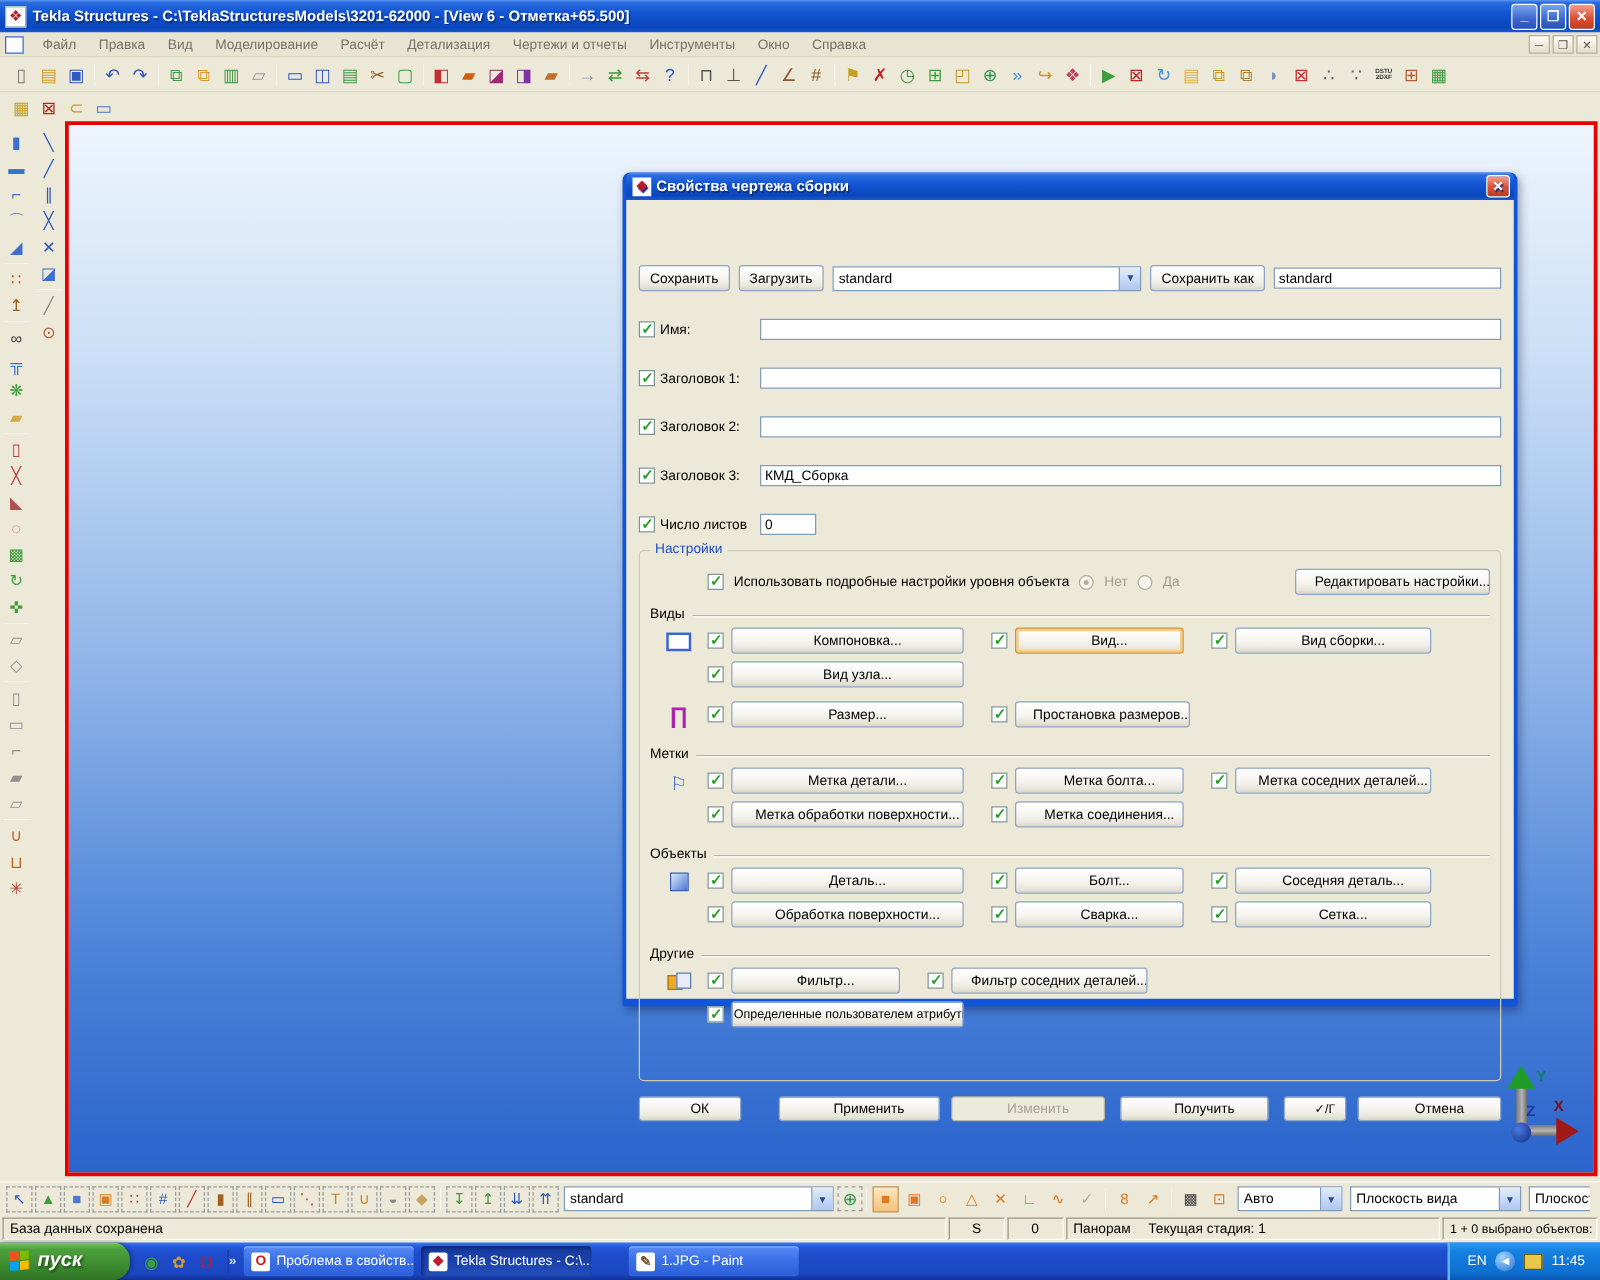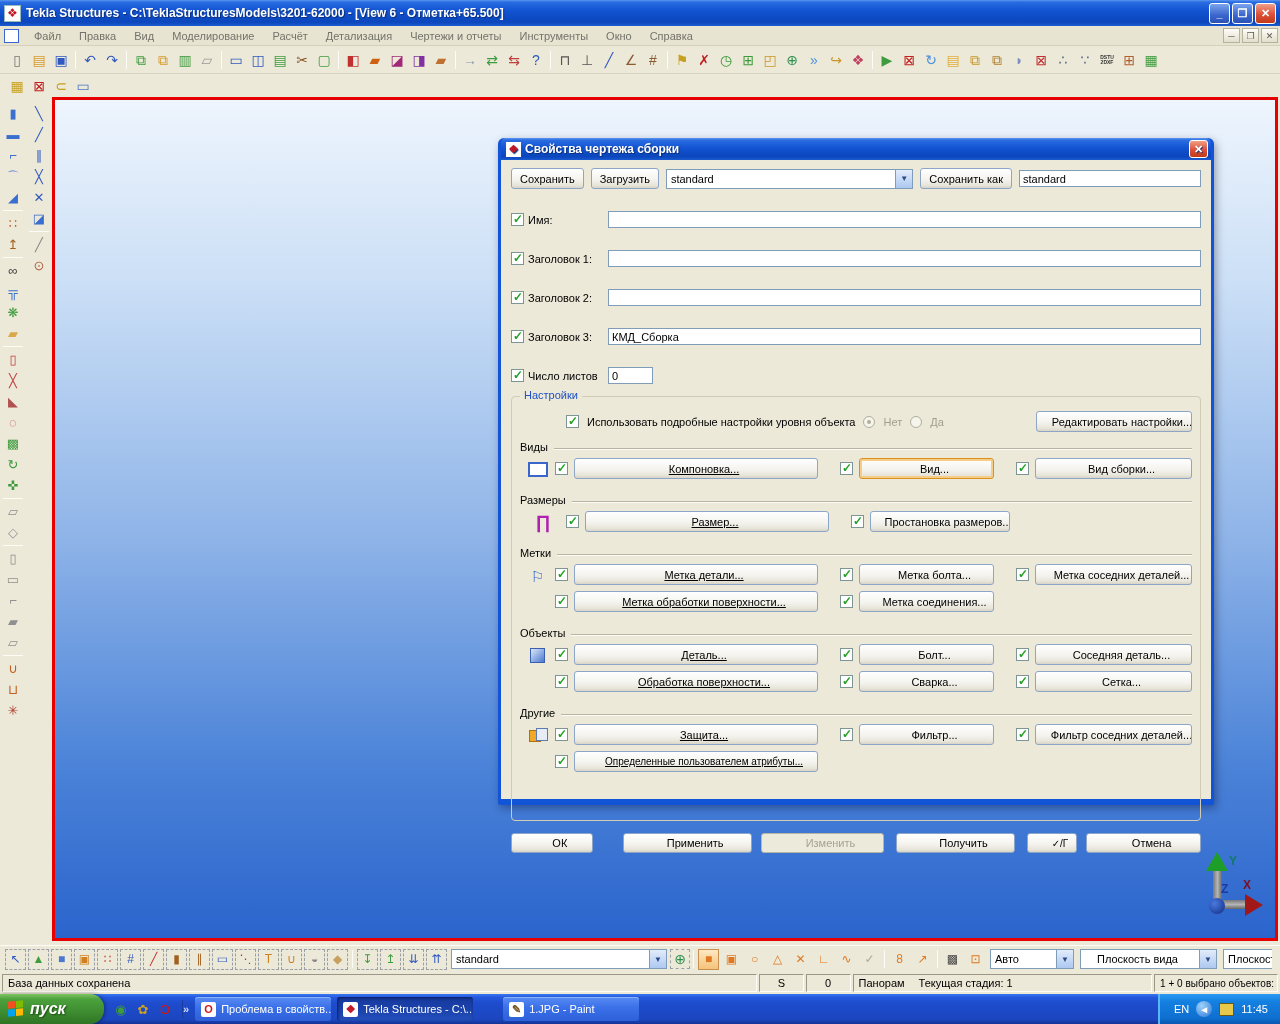--- a/index.html
+++ b/index.html
@@ -74,21 +74,21 @@
   .dlg-body { height:639px; background:#ece9d8; padding:8px 10px 6px 10px; }
 
   .xp-btn { border:1px solid #8da6c8; border-radius:3px; height:21px;
     background:linear-gradient(180deg,#fff,#f4f3ee 55%,#e8e5da 85%,#d8d4c6);
     font-family:"Liberation Sans",sans-serif; font-size:11px; color:#000;
     display:flex; align-items:center; justify-content:center; cursor:default; white-space:nowrap; overflow:hidden;padding-left:16px; }
   .xp-btn.focused { border:1px solid #e believe8a820; }
   .xp-btn.focused { border-color:#d89020; box-shadow:inset 0 0 0 2px #f6cd86; }
   .xp-btn.disabled { color:#a6a392; border-color:#b8b5a4; background:#eceadb; }
 
-  .dtb { display:flex; gap:7px; align-items:center; }
+  .dtb { display:flex; gap:7px; align-items:center;margin-top:44px; }
   .dtb .xp-btn.sm { padding:0 8px; }
 
   .field-row { display:flex; align-items:center; margin-top:22px; height:17px; }
   .field-row .flabel { width:80px; margin-left:4px; }
   .xp-input { height:17px; border:1px solid #7f9db9; background:#fff; font-family:"Liberation Sans",sans-serif;
     font-size:11px; padding:0 3px; }
   .xp-input.grow { flex:1; }
   .combo { display:flex; height:20px; border:1px solid #7f9db9; background:#fff; align-items:center; }
   .combo .cval { flex:1; padding:0 4px; white-space:nowrap; overflow:hidden; }
   .combo .carrow { width:17px; height:100%; border-left:1px solid #7f9db9; display:flex; align-items:center;
@@ -106,21 +106,21 @@
   .detail-row .gray { color:#a09e8e; }
   .detail-row .edit-btn { margin-left:auto; width:156px; height:21px; }
 
   .sec-head { display:flex; align-items:center; gap:6px; margin-top:9px; }
   .sec-line { flex:1; border-top:1px solid #b8b4a2; border-bottom:1px solid #fdfcf6; height:2px; margin-top:3px; }
   .sec-body { display:flex; margin-top:5px; }
   .sec-gutter { width:46px; display:flex; justify-content:center; align-items:flex-start; padding-top:4px; }
   .sec-rows { flex:1; }
   .srow { display:flex; gap:22px; margin-bottom:6px; }
   .pair { display:flex; align-items:center; gap:6px; }
-  .b1 { width:244px;text-decoration:underline; } .b2 { width:135px; } .b3 { width:157px; }
+  .b1 { width:186px; } .b2 { width:135px; } .b3 { width:157px; }
 
   .gi-view { width:20px; height:15px; background:#fff; border:2px solid #3a66cc; }
   .gi-dim { color:#b020b0; font-size:18px; font-weight:bold; line-height:14px; }
   .gi-mark { color:#3a66cc; font-size:15px; }
   .gi-cube { width:15px; height:15px; border:1px solid #3a5fae; background:linear-gradient(135deg,#dce8fa,#4a78d0); }
   .gi-other { position:relative; width:18px; height:15px; }
   .gi-other::before { content:""; position:absolute; left:0; top:2px; width:10px; height:10px; background:#f0a828; border:1px solid #b07010; }
   .gi-other::after { content:""; position:absolute; left:7px; top:0; width:10px; height:11px; background:#e8ecf4; border:1px solid #5a7ab0; }
 
   .footer { display:flex; align-items:center; margin-top:12px; }
@@ -130,21 +130,21 @@
   .f-cancel{width:120px;margin-left:9px;}
 
   
   .bottombar { height:27px; display:flex; align-items:center; background:#ece9d8; padding-left:4px;
     border-top:1px solid #fdfcf6; }
   .selbar,.snapbar { display:flex; align-items:center; }
   .selbar .ico,.snapbar .ico { width:21px; height:21px; border:1px dashed #9aa0a8; margin:0 1px; font-size:12px; background:transparent; }
   .snapbar .ico { border:1px solid transparent; }
   .snapbar .ico.pressed { border:1px solid #c89050; background:linear-gradient(#fde8c2,#f5c27a); }
   .bottombar .combo { margin:0 3px; }
-  .cmb-profile { width:216px; } .cmb-auto { width:84px; } .cmb-plane { width:137px;padding-left:12px; }
+  .cmb-profile { width:216px; } .cmb-auto { width:84px; } .cmb-plane { width:137px; }
   .cmb-cut { width:49px; border-right:0; }
 
   .statusbar { height:22px; display:flex; align-items:center; background:#ece9d8; padding:1px 2px; gap:2px; }
   .spanel { height:18px; border:1px solid; border-color:#9a9786 #fdfcf6 #fdfcf6 #9a9786; padding:1px 5px;
     display:flex; align-items:center; white-space:nowrap; overflow:hidden; }
   .sp-msg { width:782px; } .sp-s { width:46px; justify-content:center; } .sp-0 { width:46px; justify-content:center; }
   .sp-stage { width:310px; gap:14px; } .sp-sel { width:128px; margin-left:auto; font-size:10px; }
 
   .taskbar { height:30px; display:flex; align-items:center;
     background:linear-gradient(180deg,#3a77f2 0%,#2458dc 12%,#1e4ccc 30%,#1c46c0 85%,#123294 100%); }
@@ -405,27 +405,29 @@
                   </span>
                 <span class="pair">
                     <span class="cb"></span>
                   <button class="xp-btn b2 focused">Вид...</button>
                   </span>
                 <span class="pair">
                     <span class="cb"></span>
                   <button class="xp-btn b3">Вид сборки...</button>
                   </span>
               </div>
+              <div class="srow">
+                <span class="pair">
+                    <span class="cb"></span>
+                  <button class="xp-btn b1">Вид узла...</button>
+                  </span>
+              </div>
             </div>
           </div>
 
-          <div class="sec-head">
-            <span>Размеры</span>
-            <span class="sec-line"></span>
-          </div>
           <div class="sec-body">
             <div class="sec-gutter">
                 <span class="gi-dim">∏</span>
               </div>
             <div class="sec-rows">
               <div class="srow">
                 <span class="pair">
                     <span class="cb"></span>
                   <button class="xp-btn b1">Размер...</button>
                   </span>
@@ -516,24 +518,20 @@
           <div class="sec-head">
             <span>Другие</span>
             <span class="sec-line"></span>
           </div>
           <div class="sec-body">
             <div class="sec-gutter">
                 <span class="gi-other"></span>
               </div>
             <div class="sec-rows">
               <div class="srow">
-                <span class="pair">
-                    <span class="cb"></span>
-                  <button class="xp-btn b1">Защита...</button>
-                  </span>
                 <span class="pair">
                     <span class="cb"></span>
                   <button class="xp-btn b2">Фильтр...</button>
                   </span>
                 <span class="pair">
                     <span class="cb"></span>
                   <button class="xp-btn b3">Фильтр соседних деталей...</button>
                   </span>
               </div>
               <div class="srow">

